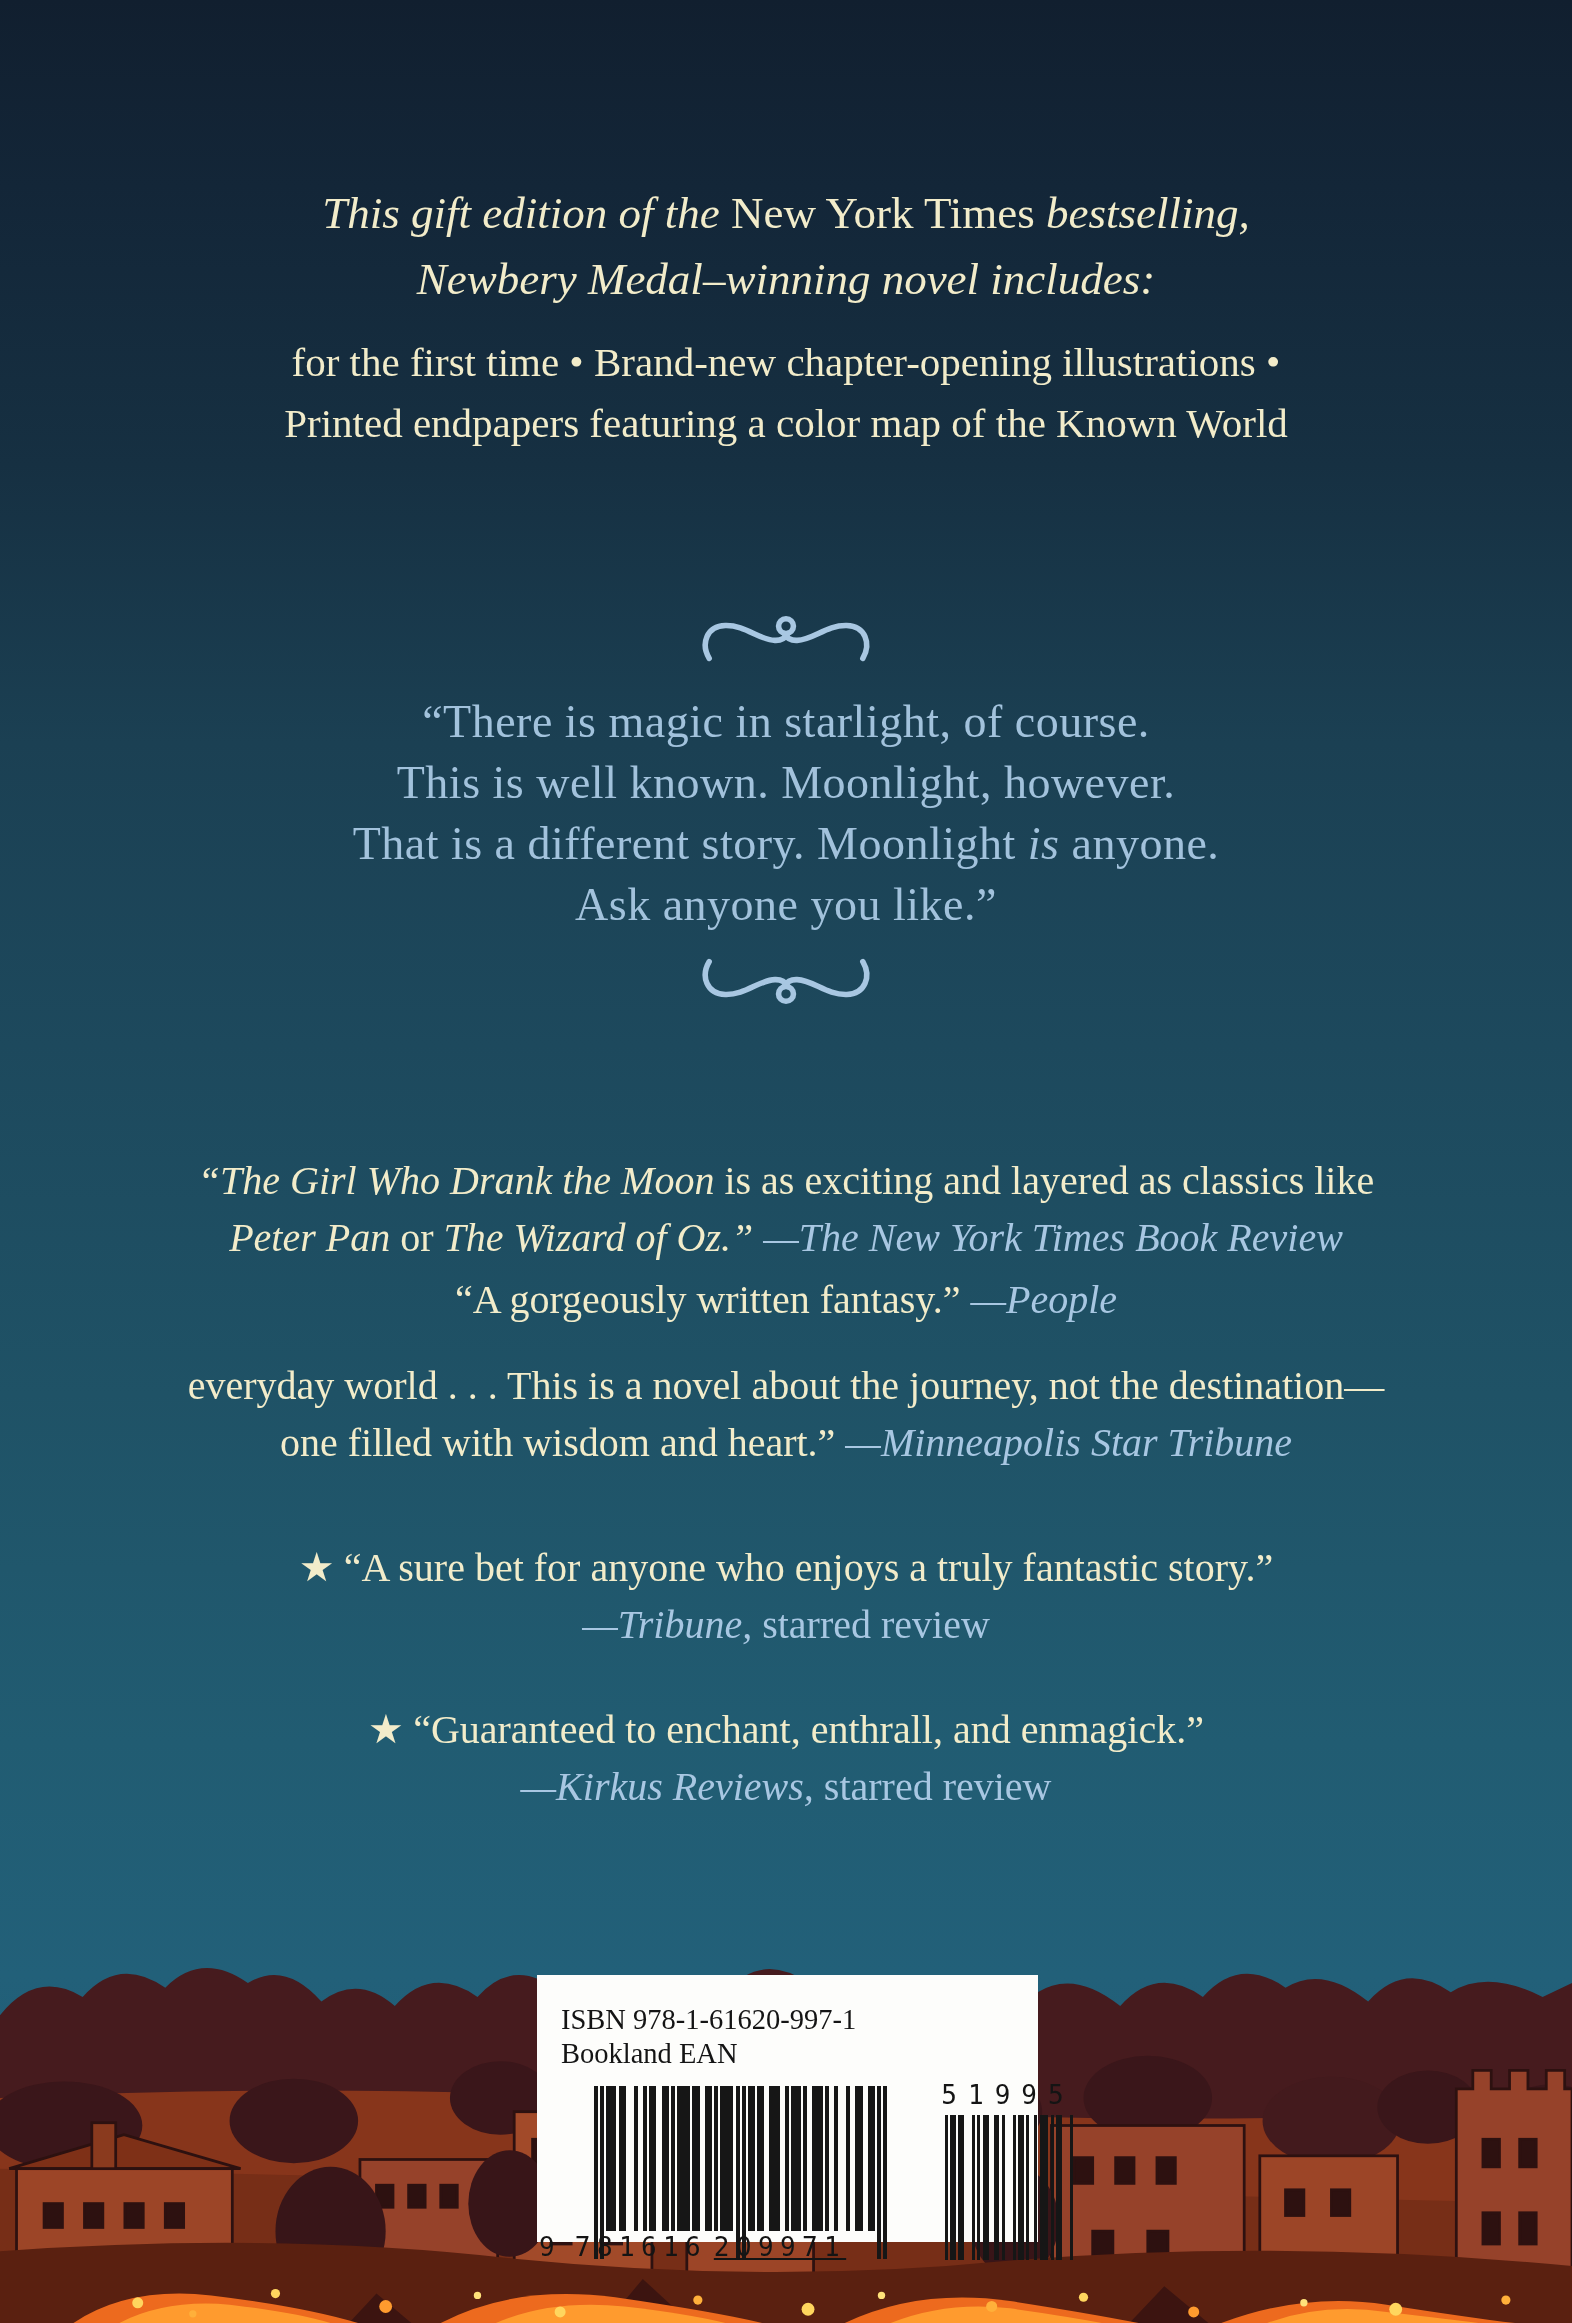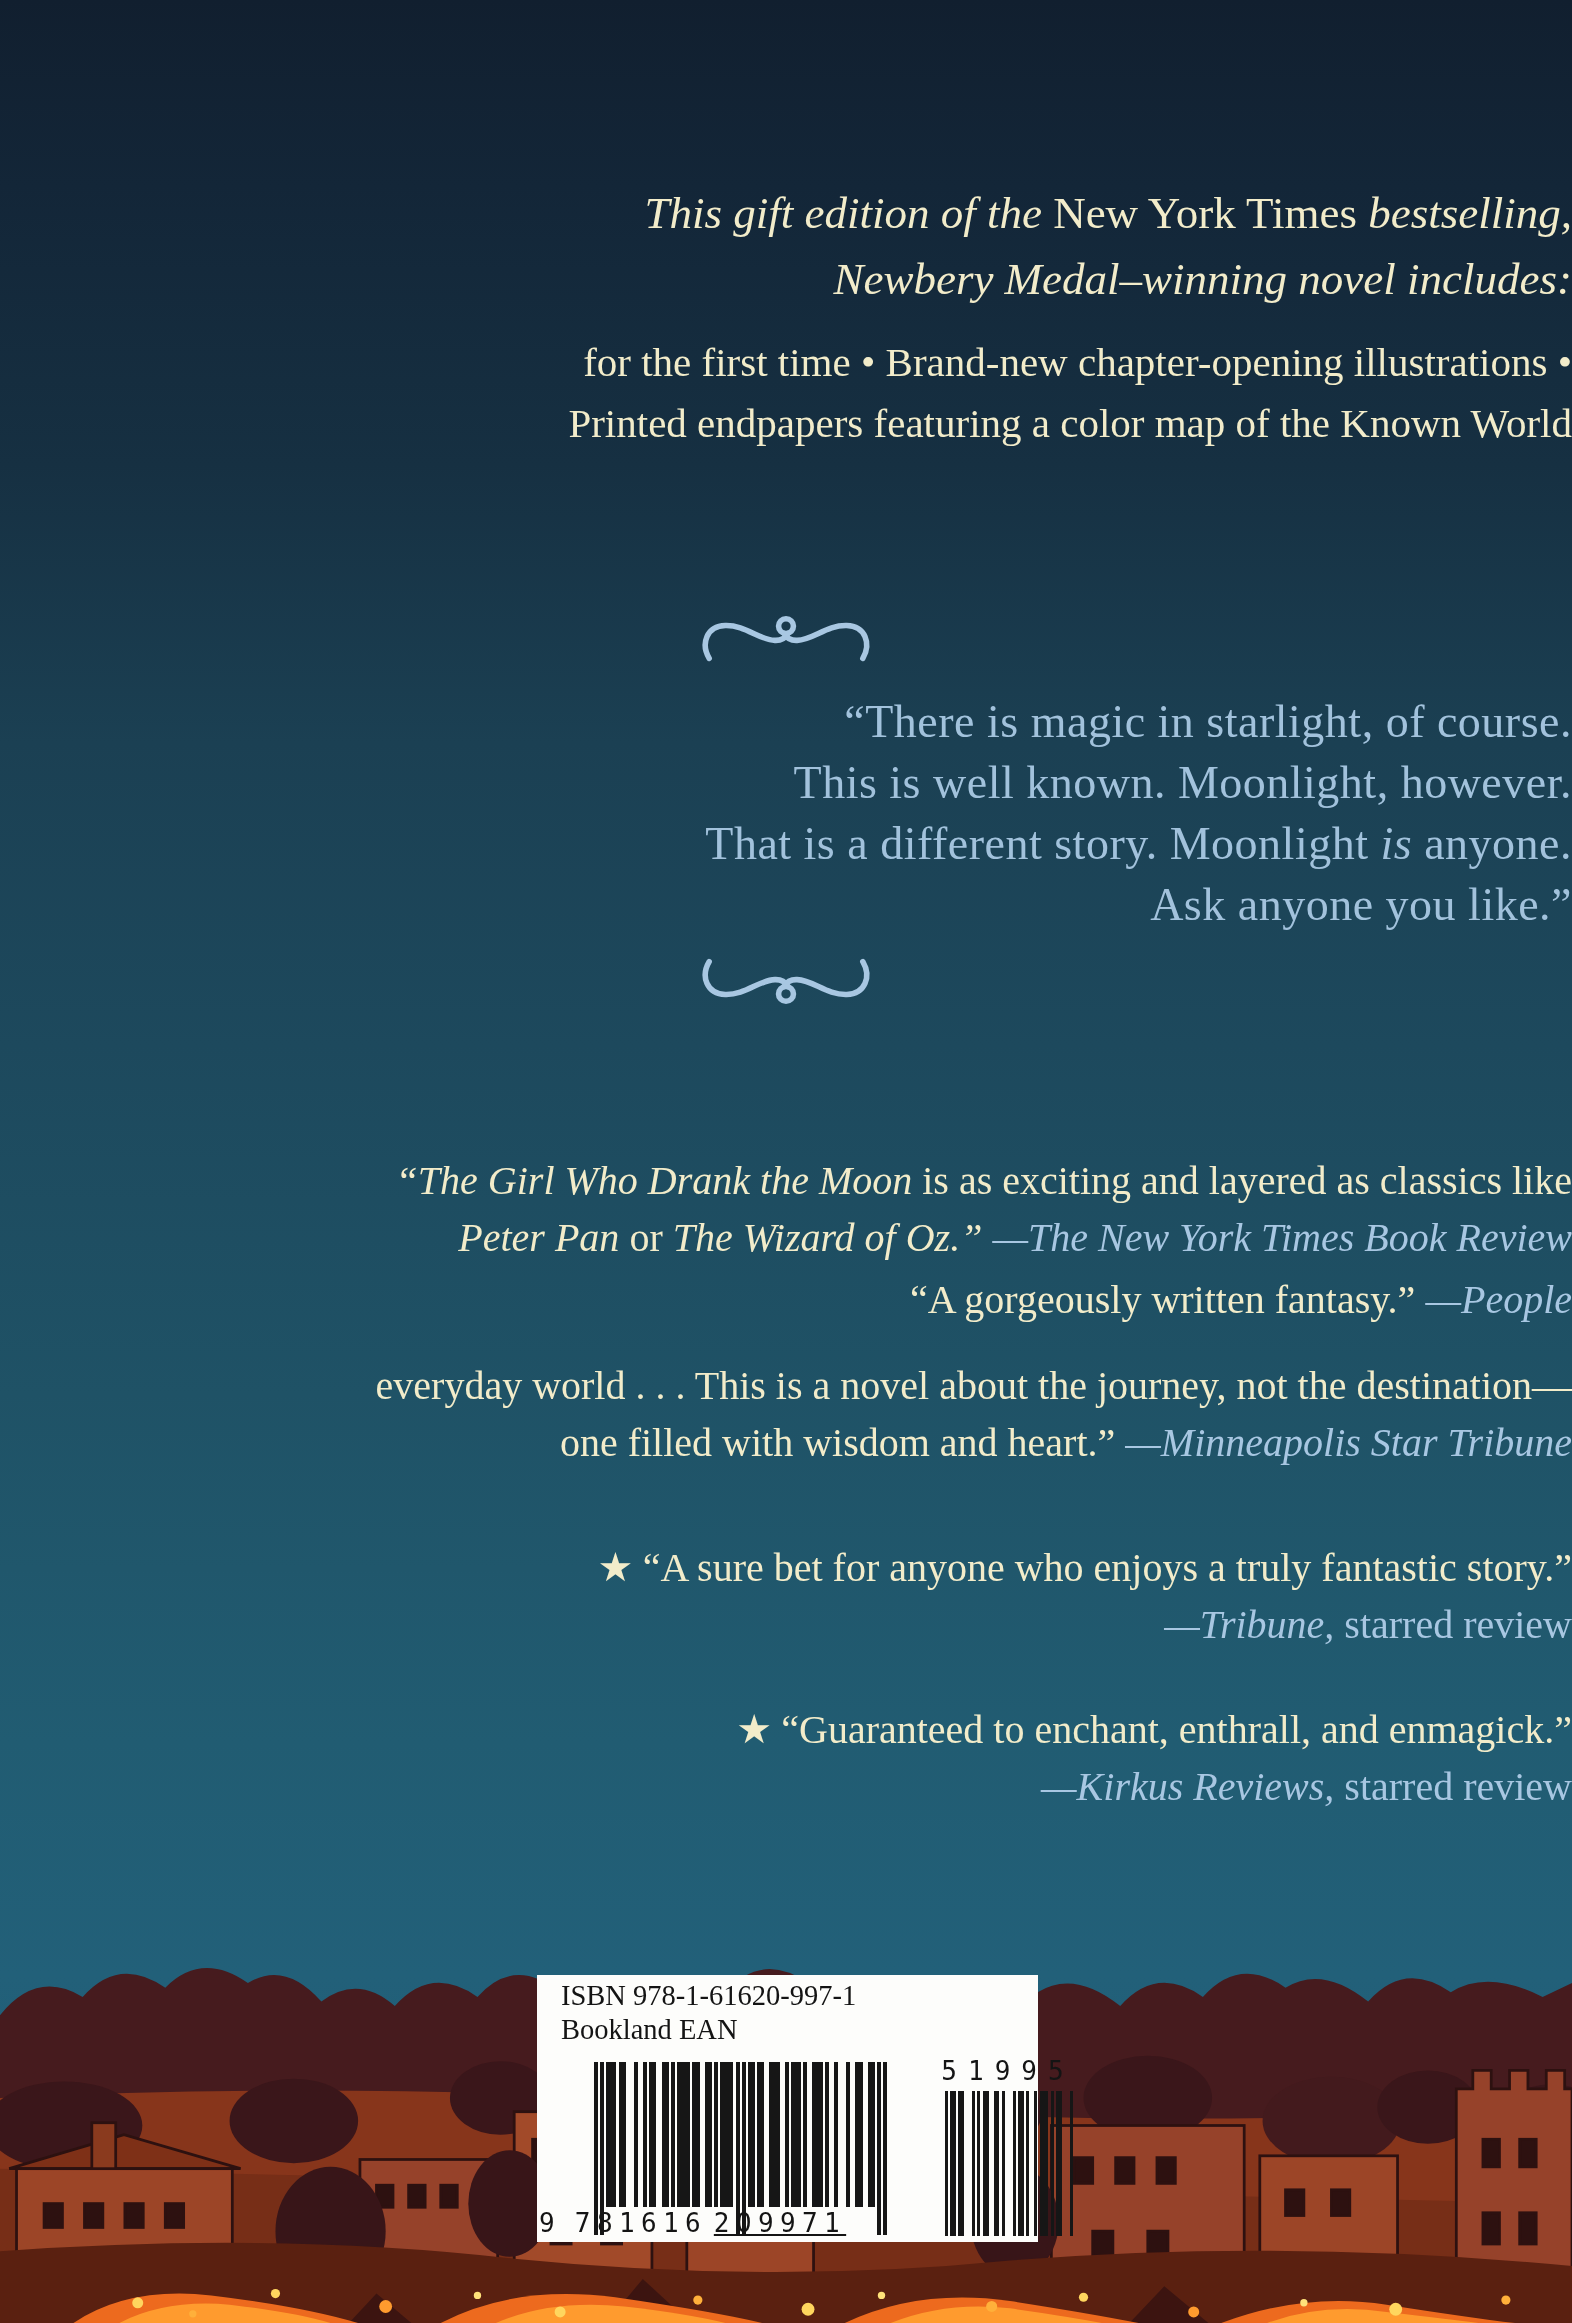--- a/index.html
+++ b/index.html
@@ -4,21 +4,21 @@
 <title>Back Cover</title>
 <style>
   html,body{margin:0;padding:0;background:#0d1c29;}
   .page{
     position:relative;width:1572px;height:2323px;overflow:hidden;
     background:linear-gradient(180deg,
       #111f2f 0%,#132638 8%,#163042 20%,#1b4053 32%,#1d495d 45%,
       #1f5266 60%,#215c72 75%,#226079 85%,#1e5a74 100%);
     font-family:"Liberation Serif",serif;
   }
-  .line{position:absolute;left:0;right:0;text-align:right;}
+  .line{position:absolute;left:0;right:0;text-align:center;}
   .cream{color:var(--cream,#f2ecca);}
   .qblue{color:var(--quote-blue,#a2c2dc);}
   .ital{font-style:italic;}
   .roman{font-style:normal;}
 
   .heading{font-style:italic;font-size:45px;line-height:66px;}
   .features{font-size:41px;line-height:61px;}
   .pullquote{font-size:46px;line-height:61px;letter-spacing:0.5px;}
   .review{font-size:40px;line-height:57px;}
   .attr{color:var(--light-blue,#a8c7e2);font-style:italic;}
@@ -27,21 +27,21 @@
 
   .orn{position:absolute;left:50%;transform:translateX(-50%);}
   .orn.flip{transform:translateX(-50%) scaleY(-1);}
   .orn svg{display:block;}
   .orn path,.orn circle{stroke:var(--light-blue,#a8c7e2);fill:none;stroke-width:9;stroke-linecap:round;}
 
   .art{position:absolute;left:0;top:1928px;width:1572px;height:395px;}
 
   .bcbox{
     position:absolute;left:537px;top:1975px;width:501px;height:267px;
-    background:#fdfdfb;color:#141414;box-sizing:border-box;padding:4px 0 0 24px;
+    background:#fdfdfb;color:#141414;box-sizing:border-box;padding:28px 0 0 24px;
   }
   .bcbox .bc-isbn,.bcbox .bc-ean{font-family:"Liberation Serif",serif;font-size:28.5px;line-height:34px;}
   .bc-row{position:relative;height:184px;margin-top:9.2px;}
   .bc-main{position:absolute;left:33px;top:5.5px;width:293px;height:180px;}
   .bc-digits{position:absolute;bottom:1.8px;font-family:"DejaVu Sans Mono",monospace;font-size:26px;background:transparent;}
   .bc-d9{left:-22px;}
   .bc-g1{left:13px;width:134px;text-align:center;letter-spacing:6.4px;}
   .bc-g2{left:152px;width:134px;text-align:center;letter-spacing:6.4px;text-decoration:underline;}
   .bc-addon{position:absolute;left:380px;top:0;width:138px;height:184px;}
   .bc-addon-digits{position:absolute;top:0;left:0;width:134px;text-align:center;

